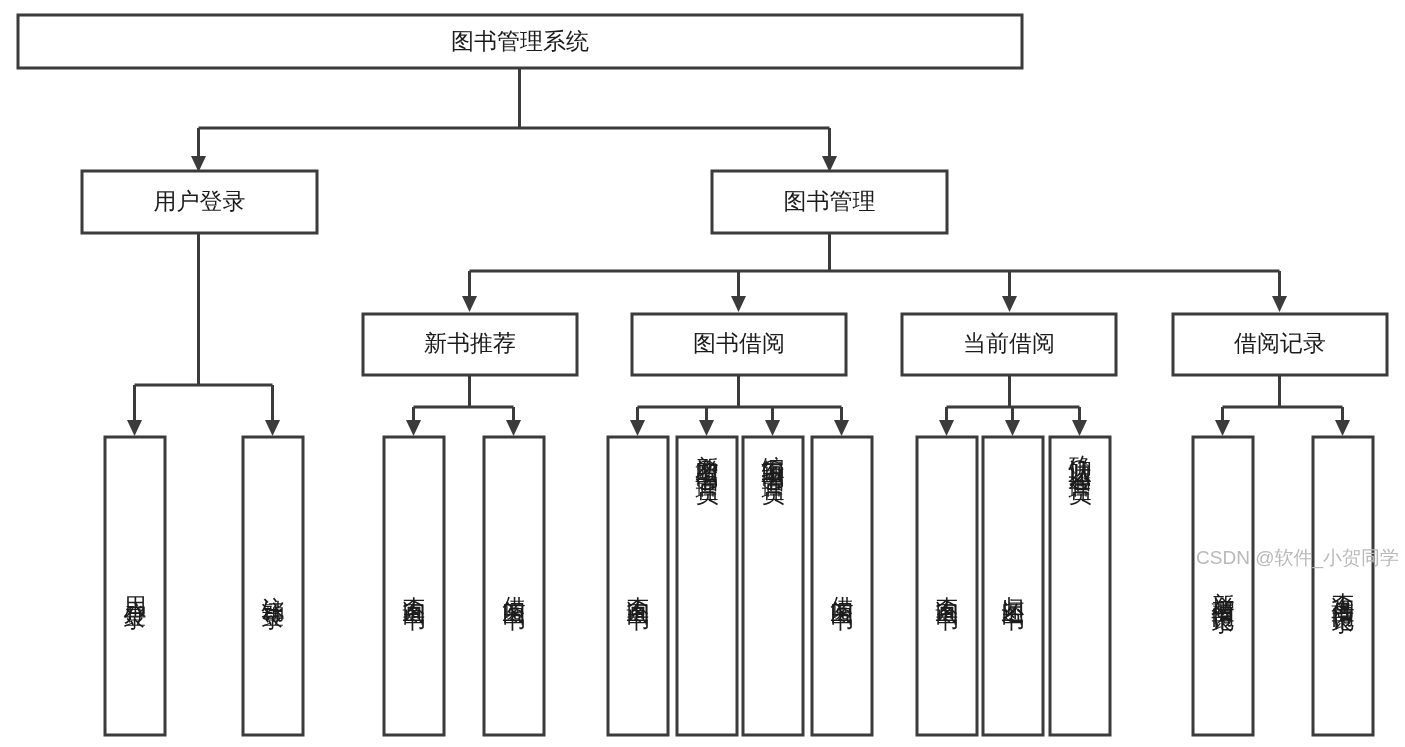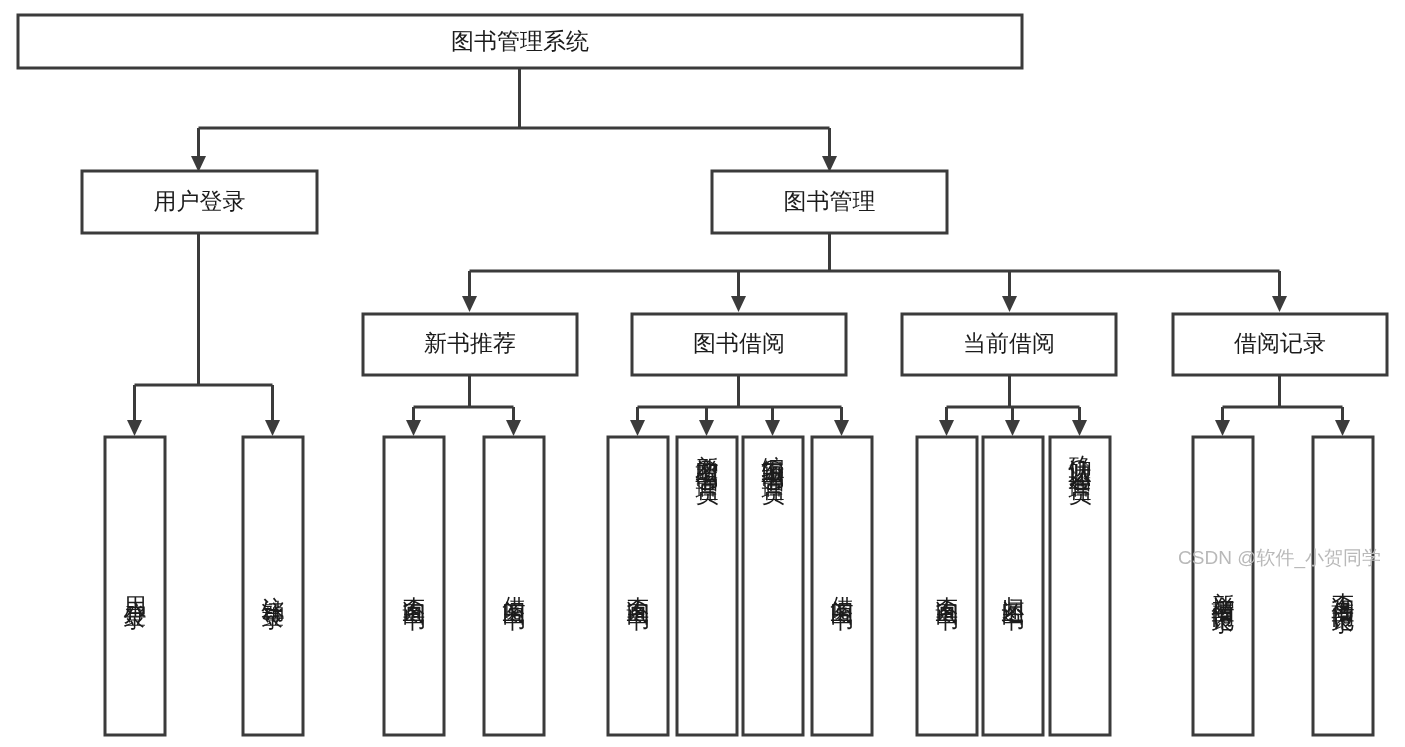--- a/index.html
+++ b/index.html
@@ -63,21 +63,21 @@
     font-family: "Liberation Sans", "DejaVu Sans", sans-serif;
     font-size: 23px;
     line-height: 1;
     color: #1b1b1b;
     letter-spacing: 4px;
     white-space: nowrap;
     text-align: center;
   }
   .watermark {
     position: absolute;
-    right: 24px;
+    right: 6px;
     bottom: 6px;
     font-family: "Liberation Sans", "DejaVu Sans", sans-serif;
     font-size: 19px;
     color: #b9b9b9;
     white-space: nowrap;
     user-select: none;
   }
 </style>
 </head>
 <body>

